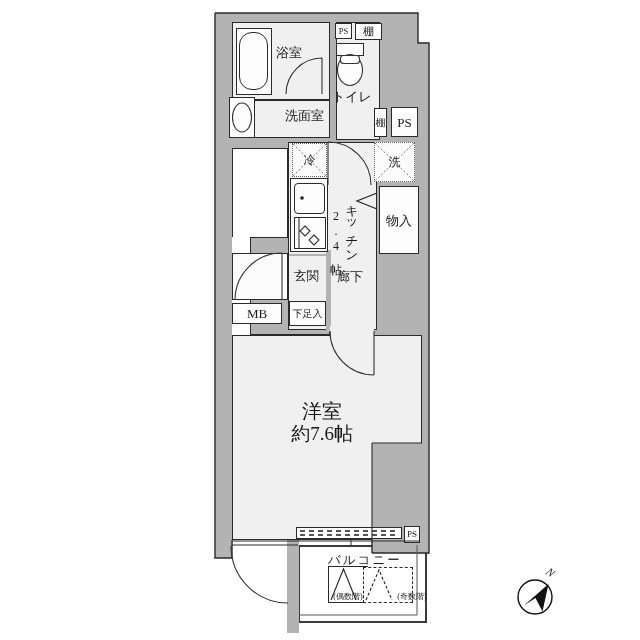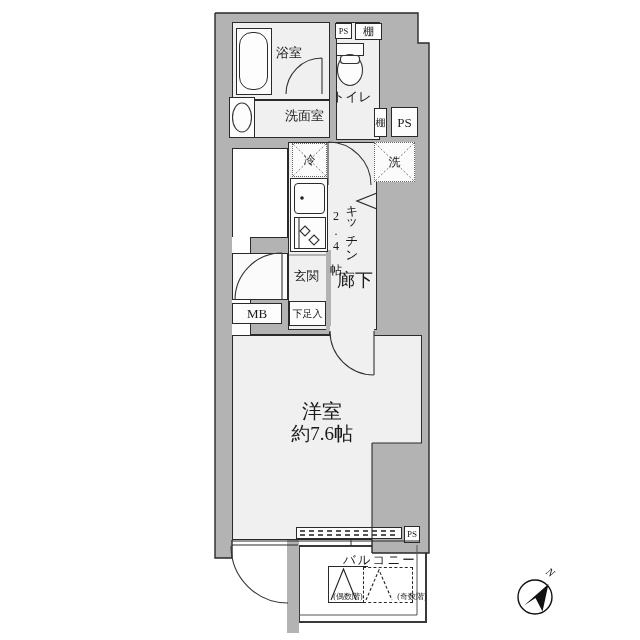--- a/index.html
+++ b/index.html
@@ -70,20 +70,23 @@
     <span>冷</span>
   </div>
   <div class="xbox" style="left:374px;top:142px;width:41px;height:40px;">
     <span>洗</span>
   </div>
 
   <div class="box" style="left:290px;top:178px;width:38px;height:74px;"></div>
   <div class="box" style="left:294px;top:183px;width:31px;height:31px;border-radius:4px;"></div>
   <div class="box" style="left:294px;top:217px;width:32px;height:32px;"></div>
 
+  <div class="box" style="left:379px;top:186px;width:40px;height:68px;">
+    <span class="lbl" style="position:static;font-size:13px;">物入</span>
+  </div>
   <div class="box" style="left:232px;top:303px;width:50px;height:21px;">
     <span class="lbl" style="position:static;font-size:13px;">MB</span>
   </div>
   <div class="box" style="left:289px;top:301px;width:37px;height:25px;">
     <span class="lbl" style="position:static;font-size:10px;">下足入</span>
   </div>
 
   <div class="box" style="left:296px;top:527px;width:106px;height:12px;display:block;">
     <div class="dashrow"></div>
     <div class="dashrow"></div>
@@ -98,24 +101,24 @@
   <div class="box" style="left:363px;top:567px;width:32px;height:36px;border-style:dashed;align-items:flex-end;background:#fff;padding-left:48px;">
     <span class="lbl" style="position:static;font-size:8px;padding-bottom:1px;">(奇数階)</span>
   </div>
 
   <div class="lbl" style="left:276px;top:44px;font-size:13px;">浴室</div>
   <div class="lbl" style="left:332px;top:88px;font-size:13px;">トイレ</div>
   <div class="lbl" style="left:285px;top:107px;font-size:13px;">洗面室</div>
   <div class="lbl vert" style="left:343px;top:196px;font-size:12.5px;">キッチン</div>
   <div class="lbl vert" style="left:327px;top:209px;font-size:12px;">2.4帖</div>
   <div class="lbl" style="left:294px;top:268px;font-size:12.5px;">玄関</div>
-  <div class="lbl" style="left:337px;top:268px;font-size:18px;">廊下</div>
+  <div class="lbl" style="left:337px;top:268px;font-size:13px;">廊下</div>
   <div class="lbl" style="left:282px;top:398px;width:80px;text-align:center;font-size:20px;">洋室</div>
   <div class="lbl" style="left:270px;top:421px;width:104px;text-align:center;font-size:19px;">約7.6帖</div>
-  <div class="lbl" style="left:343px;top:552px;font-size:12.5px;letter-spacing:2px;">バルコニー</div>
+  <div class="lbl" style="left:328px;top:552px;font-size:12.5px;letter-spacing:2px;">バルコニー</div>
   <div class="lbl" style="left:547px;top:566px;font-size:11px;font-style:italic;transform:rotate(38deg);">N</div>
 
   <svg class="ov" width="640" height="640" viewBox="0 0 640 640">
 
     <g stroke="#2a2a2a" stroke-width="1.4" fill="none">
       <path d="M215,13 H418 V43 H429 V553 H372 M372,540 V553 M215,13 V558 H232 M232,540 V558"></path>
       <path d="M372,443 H422 M372,443 V540" stroke-width="1.1"></path>
       <path d="M232,541 H420 M232,545 H298 M351,538 V546" stroke-width="1"></path>
     </g>
 

